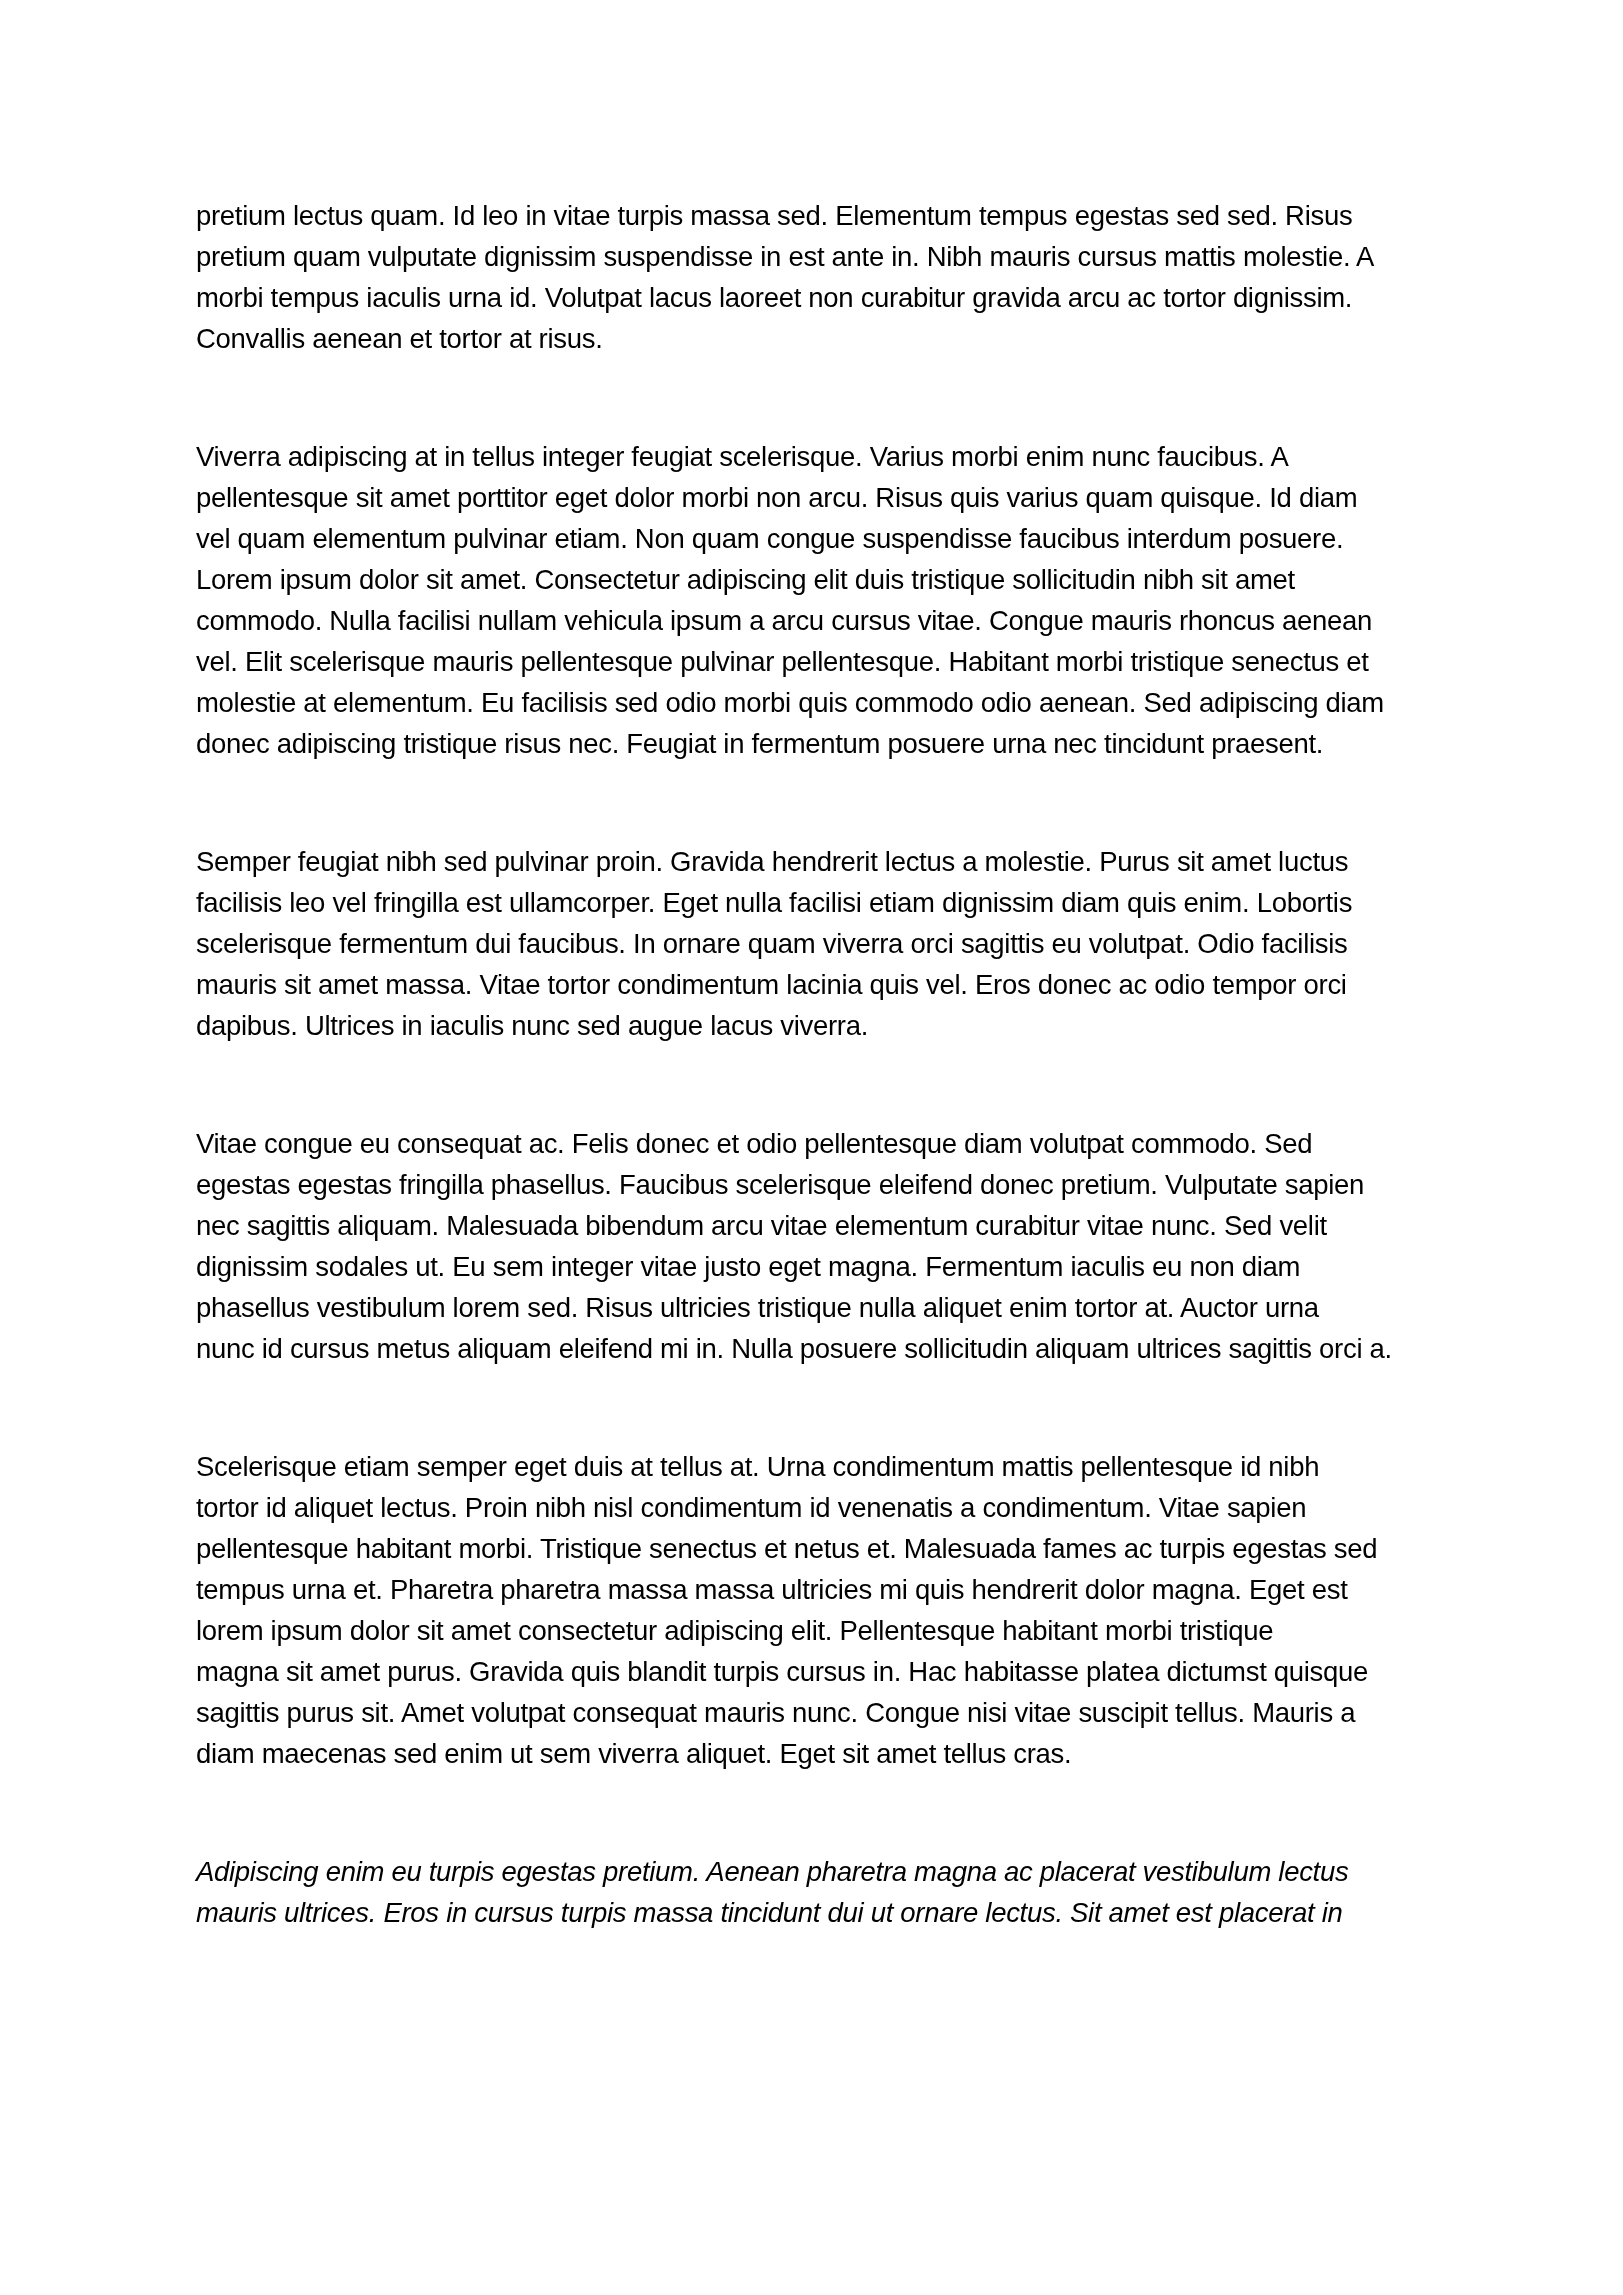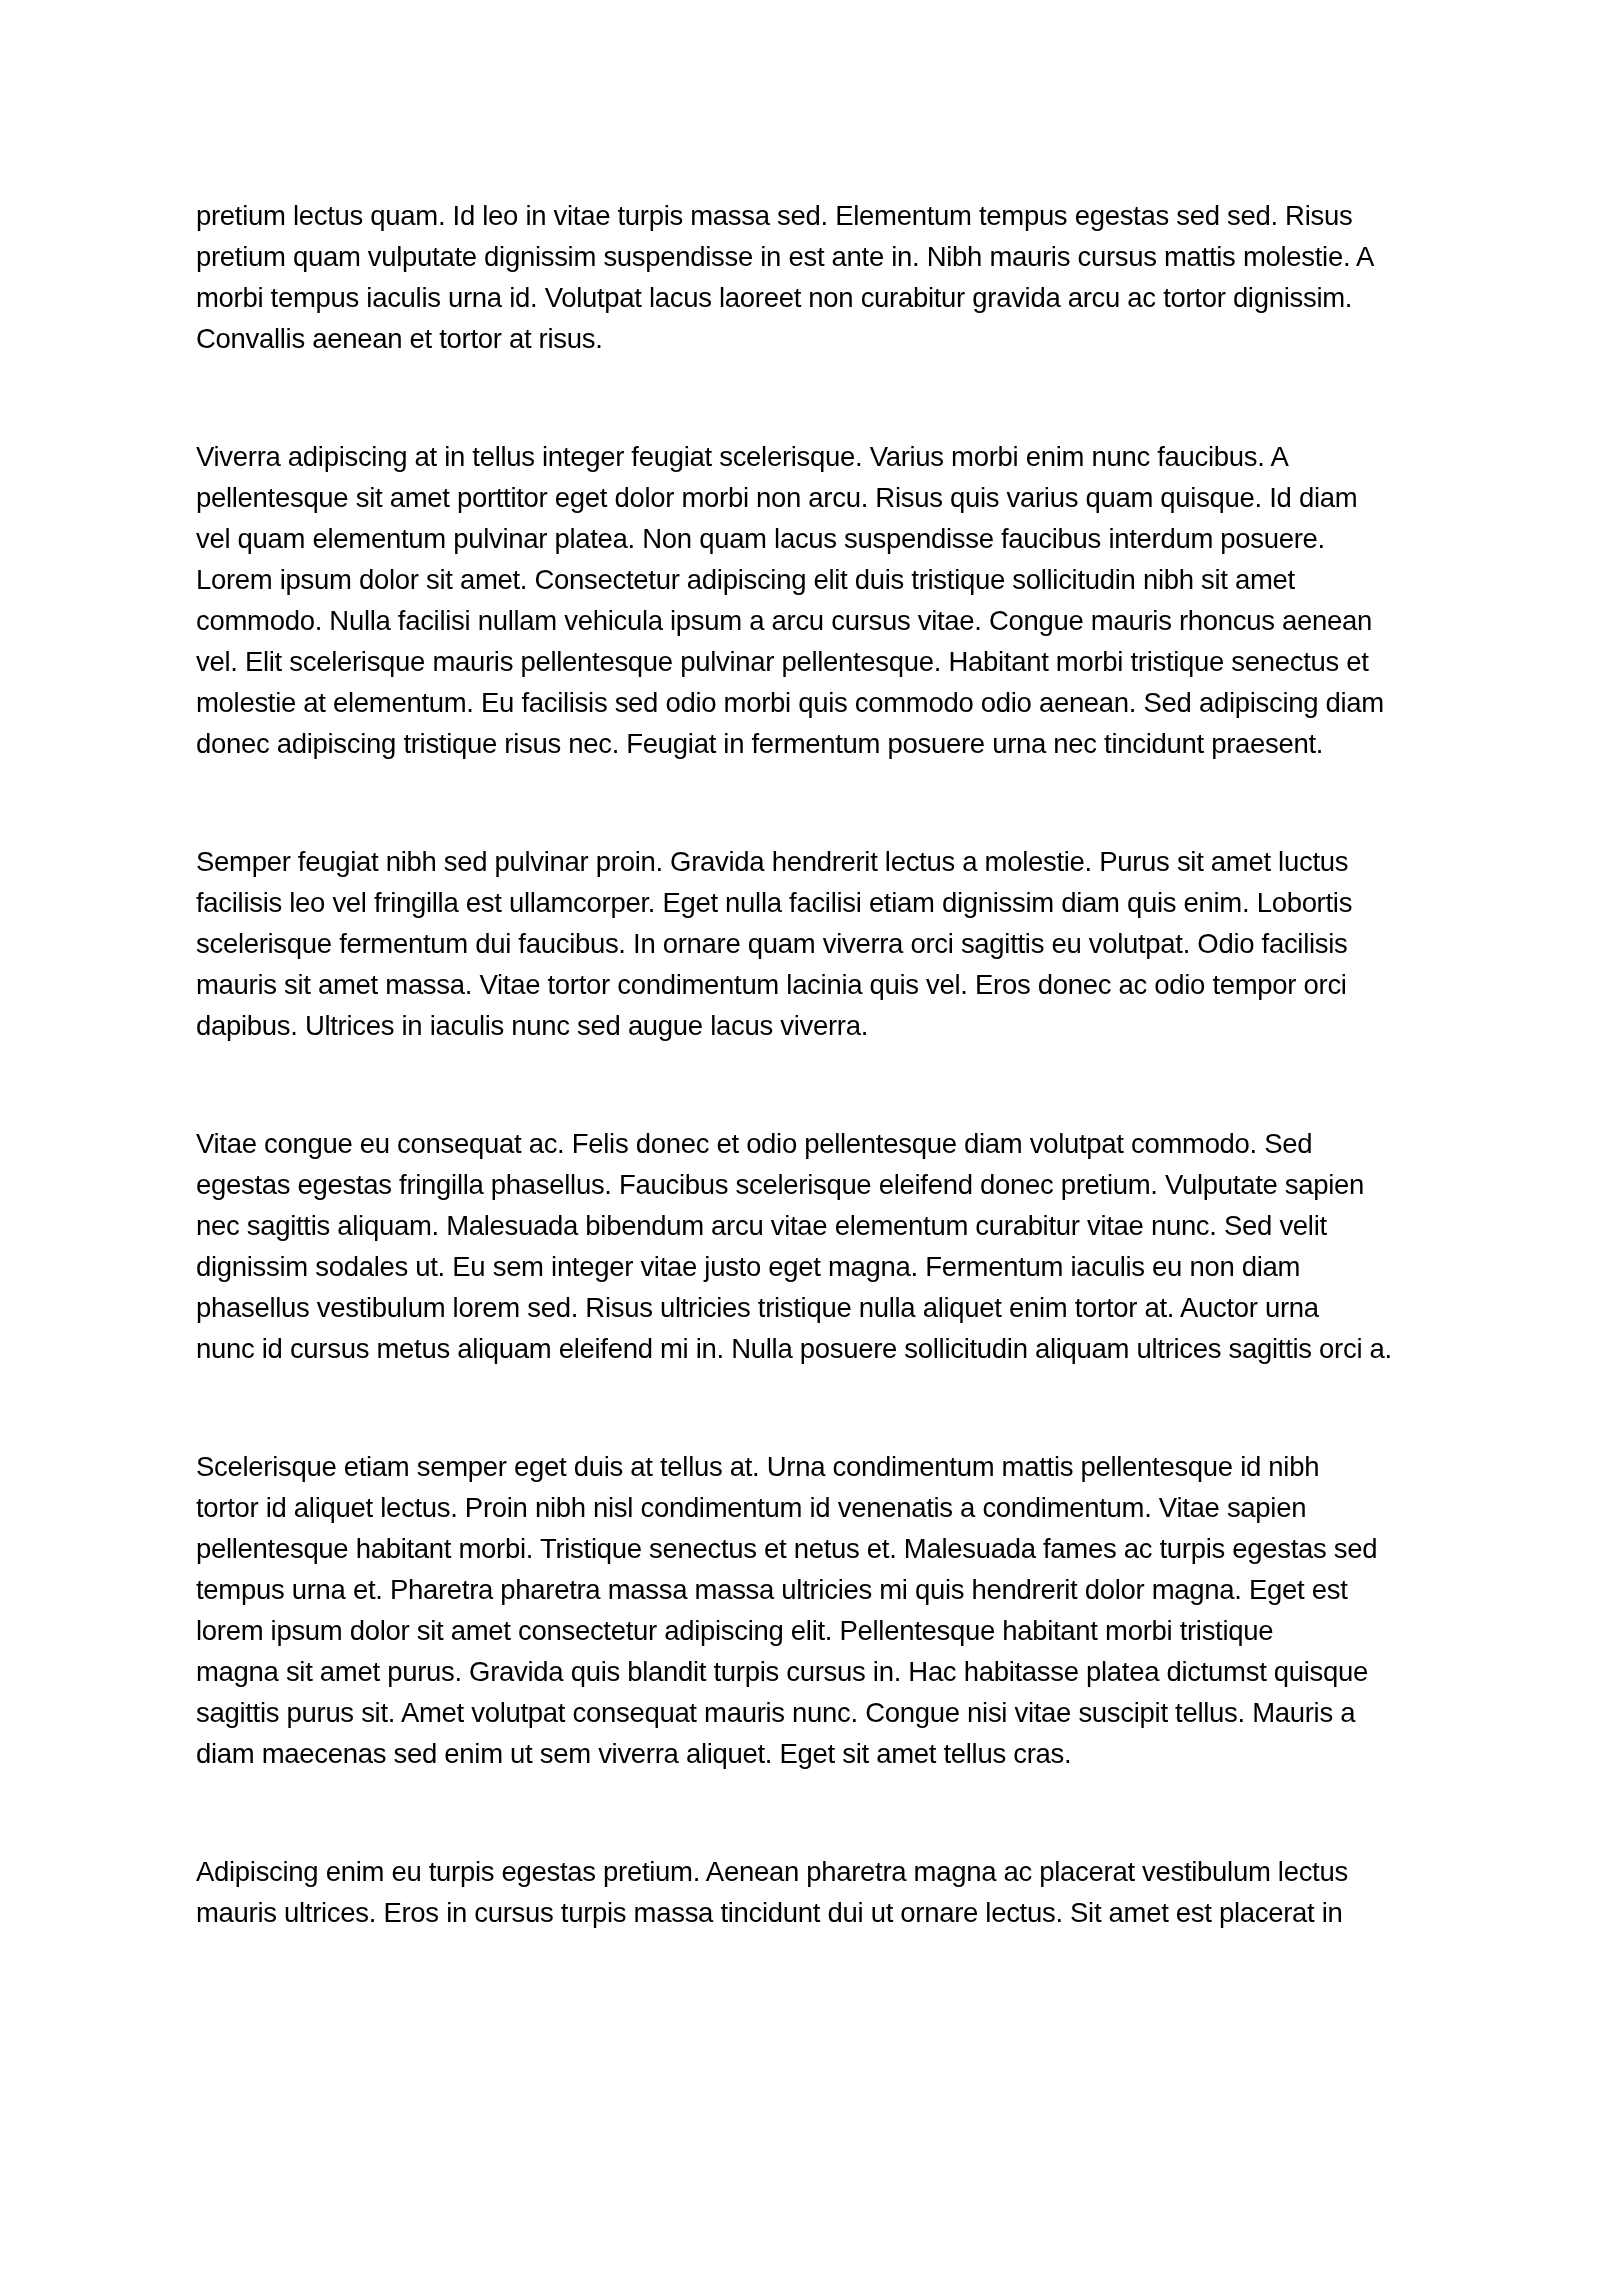--- a/index.html
+++ b/index.html
@@ -25,20 +25,21 @@
     position: absolute;
     left: 196px;
     top: 195px;
     width: 1231px;
   }
   .paragraph {
     margin: 0 0 77px 0;
   }
   .paragraph:last-child {
     margin-bottom: 0;
+    font-style: italic;
   }
   .text-line {
     font-family: "Liberation Sans", sans-serif;
     font-size: 27.5px;
     line-height: 41px;
     letter-spacing: -0.3px;
     color: #000000;
     white-space: nowrap;
     text-align: left;
   }
@@ -50,21 +51,21 @@
   <div class="content">
       <div class="paragraph">
         <div class="text-line">pretium lectus quam. Id leo in vitae turpis massa sed. Elementum tempus egestas sed sed. Risus</div>
         <div class="text-line">pretium quam vulputate dignissim suspendisse in est ante in. Nibh mauris cursus mattis molestie. A</div>
         <div class="text-line">morbi tempus iaculis urna id. Volutpat lacus laoreet non curabitur gravida arcu ac tortor dignissim.</div>
         <div class="text-line">Convallis aenean et tortor at risus.</div>
       </div>
       <div class="paragraph">
         <div class="text-line">Viverra adipiscing at in tellus integer feugiat scelerisque. Varius morbi enim nunc faucibus. A</div>
         <div class="text-line">pellentesque sit amet porttitor eget dolor morbi non arcu. Risus quis varius quam quisque. Id diam</div>
-        <div class="text-line">vel quam elementum pulvinar platea. Non quam lacus suspendisse faucibus interdum posuere.</div>
+        <div class="text-line">vel quam elementum pulvinar etiam. Non quam congue suspendisse faucibus interdum posuere.</div>
         <div class="text-line">Lorem ipsum dolor sit amet. Consectetur adipiscing elit duis tristique sollicitudin nibh sit amet</div>
         <div class="text-line">commodo. Nulla facilisi nullam vehicula ipsum a arcu cursus vitae. Congue mauris rhoncus aenean</div>
         <div class="text-line">vel. Elit scelerisque mauris pellentesque pulvinar pellentesque. Habitant morbi tristique senectus et</div>
         <div class="text-line">molestie at elementum. Eu facilisis sed odio morbi quis commodo odio aenean. Sed adipiscing diam</div>
         <div class="text-line">donec adipiscing tristique risus nec. Feugiat in fermentum posuere urna nec tincidunt praesent.</div>
       </div>
       <div class="paragraph">
         <div class="text-line">Semper feugiat nibh sed pulvinar proin. Gravida hendrerit lectus a molestie. Purus sit amet luctus</div>
         <div class="text-line">facilisis leo vel fringilla est ullamcorper. Eget nulla facilisi etiam dignissim diam quis enim. Lobortis</div>
         <div class="text-line">scelerisque fermentum dui faucibus. In ornare quam viverra orci sagittis eu volutpat. Odio facilisis</div>

